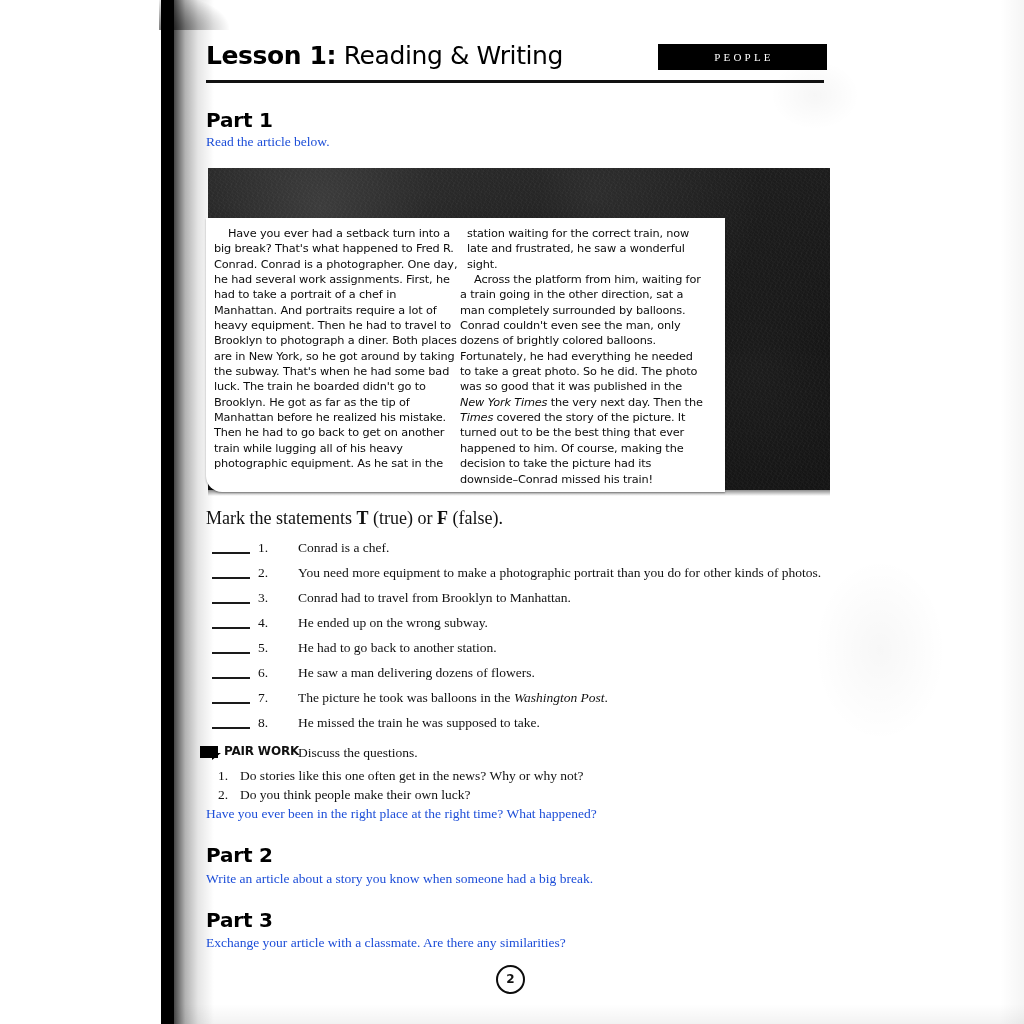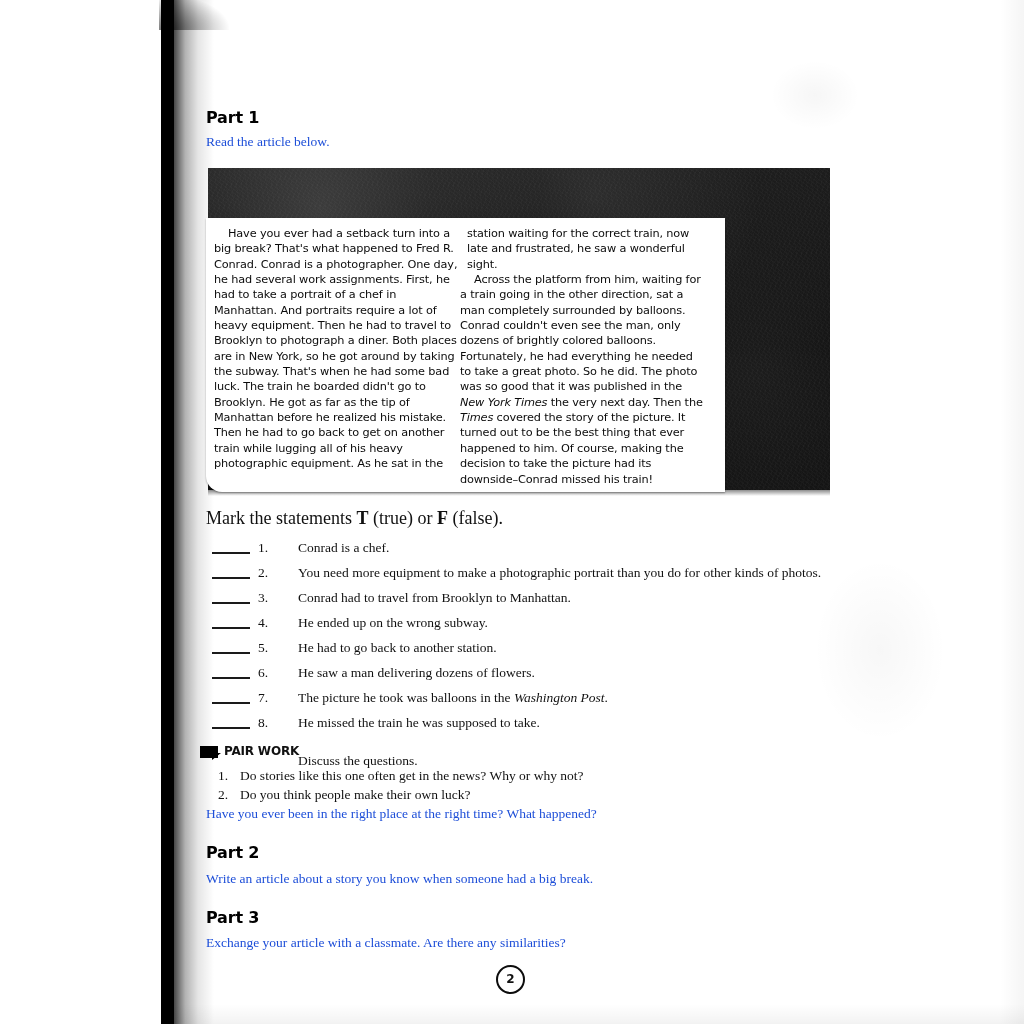--- a/index.html
+++ b/index.html
@@ -101,21 +101,21 @@
     left: 0; top: 38px;
     width: 618px; height: 3px;
     background: #111;
   }
 
   
   .part-heading {
     position: absolute;
     font-family: "DejaVu Sans", sans-serif;
     font-weight: 700;
-    font-size: 16px;
+    font-size: 20px;
     letter-spacing: -0.2px;
     color: #000;
   }
   .body-line {
     position: absolute;
     font-family: "Liberation Serif", serif;
     font-size: 13.5px;
     color: #1d4ed8;
     white-space: nowrap;
   }
@@ -243,21 +243,20 @@
     font-family: "DejaVu Sans", sans-serif;
     font-weight: 700;
     font-size: 12px;
     letter-spacing: -0.2px;
   }
   .pw-after {
     position: absolute;
     left: 92px; top: 0px;
     font-family: "Liberation Serif", serif;
     font-size: 13.5px;
-    margin-top: 8px;
   }
   .pw-q {
     position: absolute;
     font-family: "Liberation Serif", serif;
     font-size: 13.5px;
     white-space: nowrap;
   }
   .pw-q .qn { position: absolute; left: 0; top: 0; }
   .pw-q .qt { position: absolute; left: 22px; top: 0; }
 
@@ -304,20 +303,27 @@
   <div class="spine-black"></div>
   <div class="spine-shadow"></div>
   <div class="spine-top-curl"></div>
   <div class="scan-smudge-a"></div>
   <div class="scan-smudge-b"></div>
   <div class="right-edge-fade"></div>
   <div class="page-bottom-fade"></div>
 
   <div id="content">
 
+    <div class="header-row">
+      <div class="lesson-title"><span class="lt-bold">Lesson 1:</span><span class="lt-reg"> Reading &amp; Writing</span></div>
+      <div class="people-badge">
+          <span>PEOPLE</span>
+        </div>
+      <div class="header-rule"></div>
+    </div>
 
     <div class="part-heading" style="left:0; top:108px;">Part 1</div>
     <div class="body-line" style="left:0; top:134px;">Read the article below.</div>
 
     <div class="article-figure">
       <div class="photo-dark">
         <div class="photo-grain"></div>
       </div>
       <div class="photo-bottom-shadow"></div>
 

